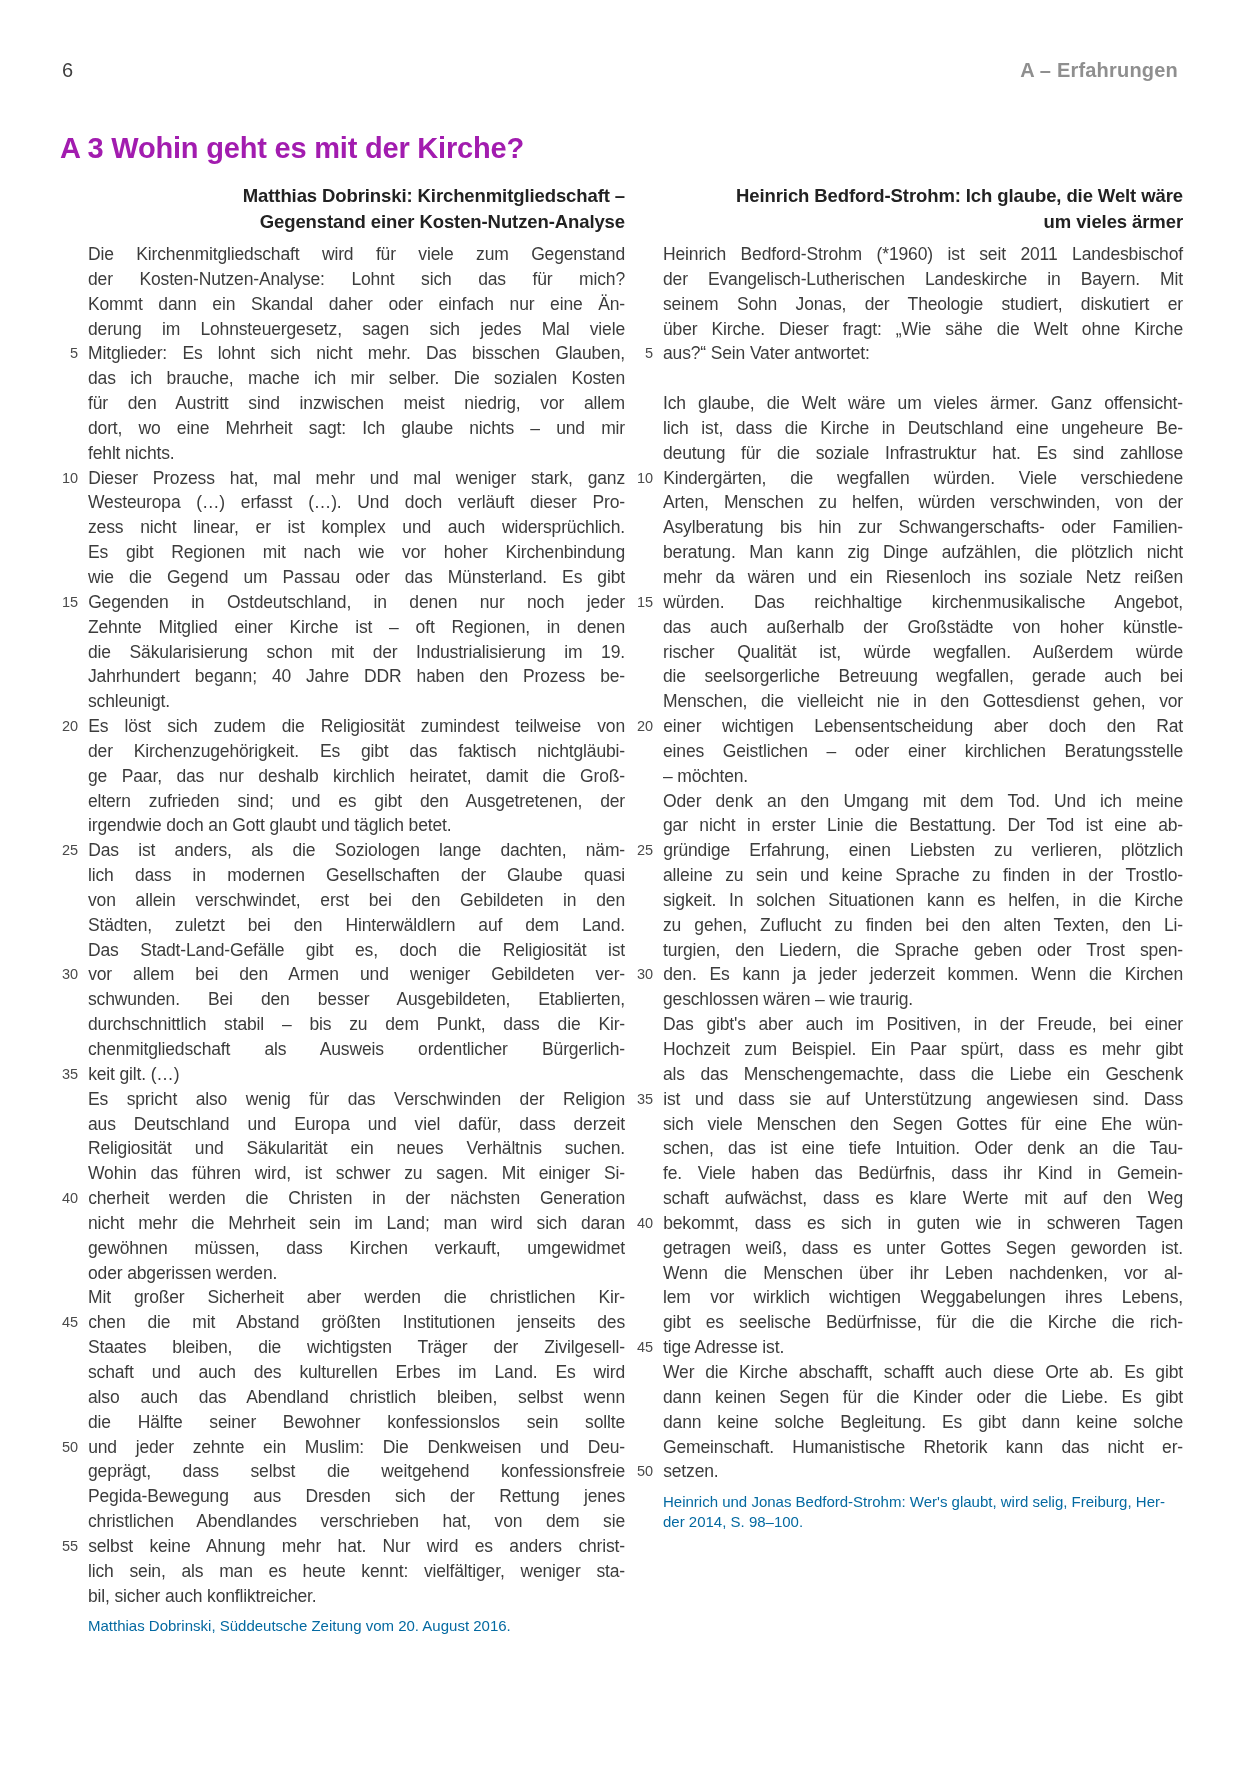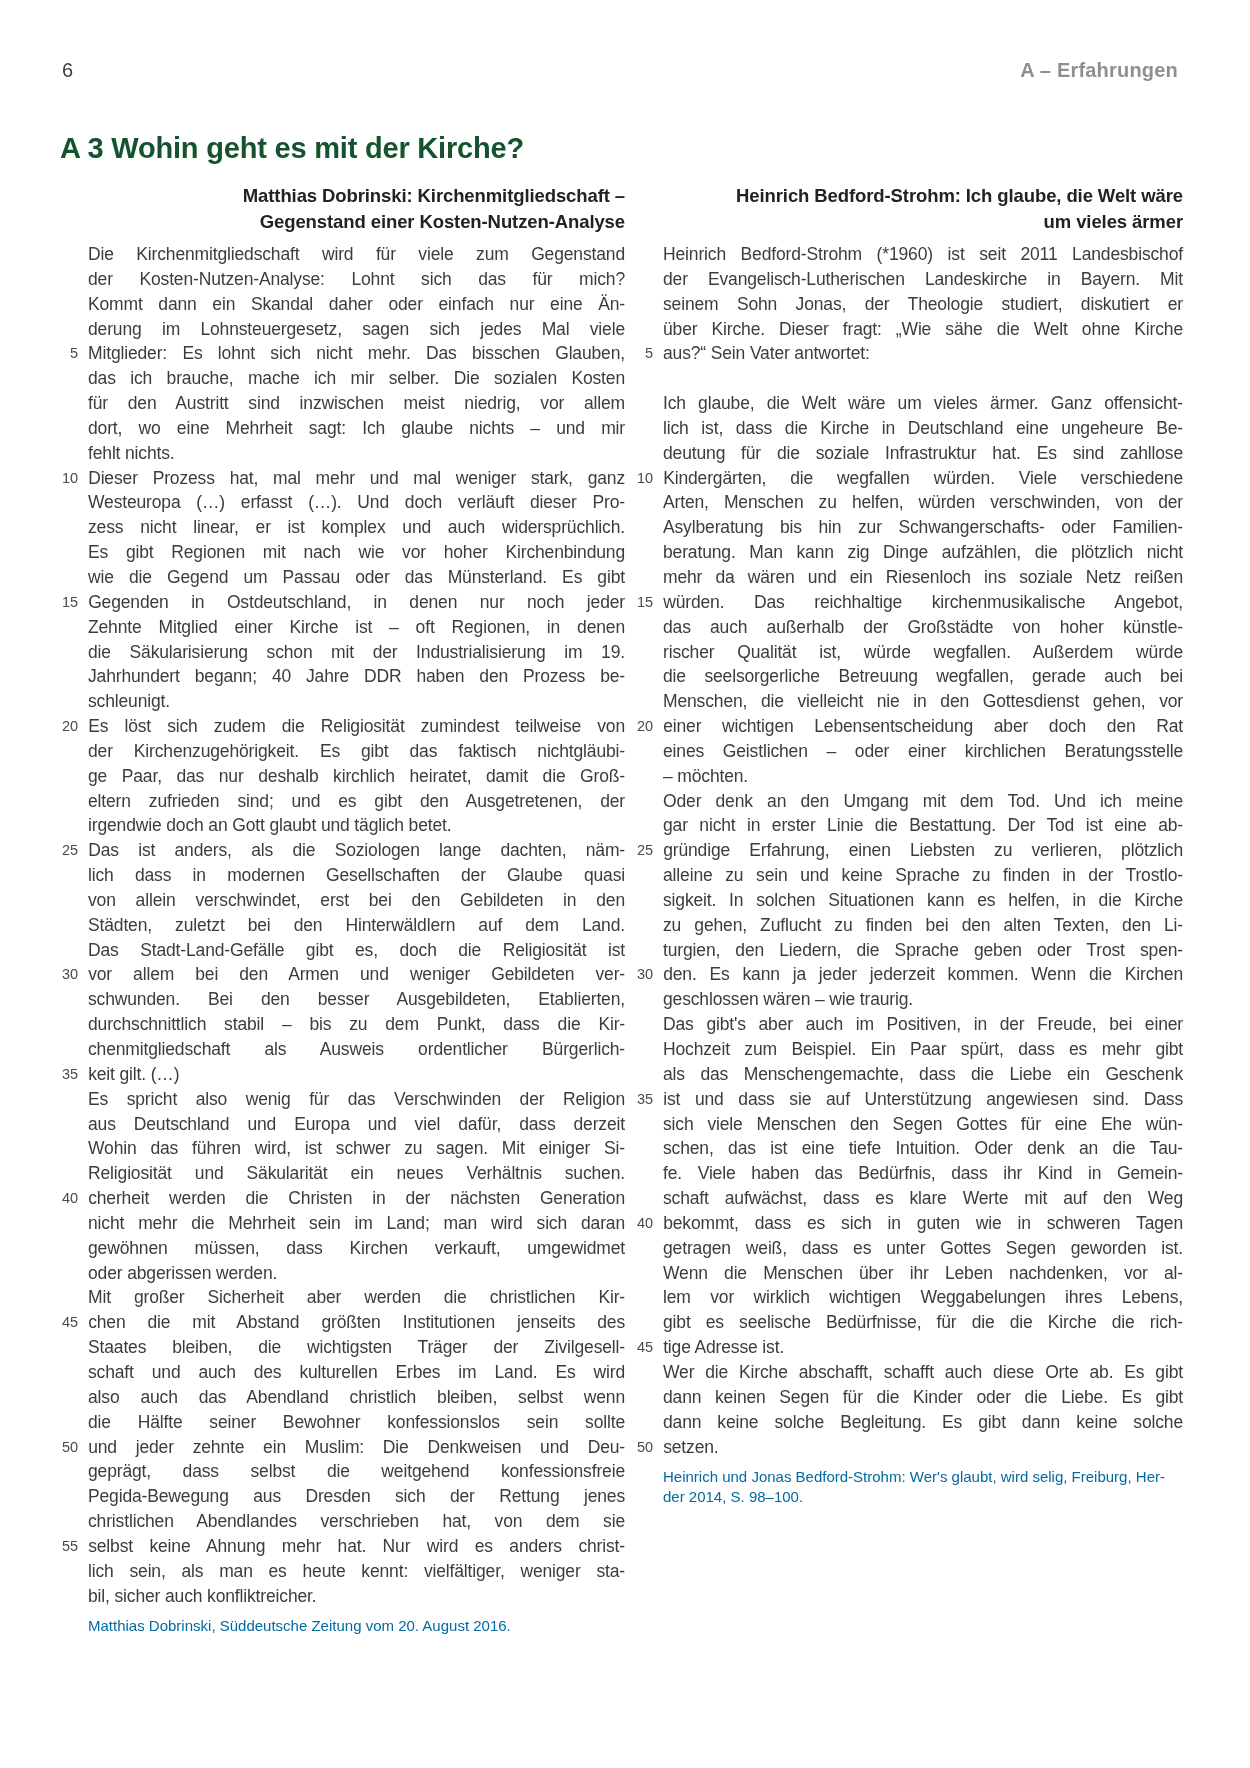--- a/index.html
+++ b/index.html
@@ -51,21 +51,21 @@
   }
   .source div{white-space:nowrap;}
 </style>
 </head>
 <body>
 
 <div id="page">
 
   <div class="pagenum">6</div>
   <div class="section-label">A – Erfahrungen</div>
-  <h1 class="page-title" style="color: #14532d;">A 3 Wohin geht es mit der Kirche?</h1>
+  <h1 class="page-title" style="color: #a21caf;">A 3 Wohin geht es mit der Kirche?</h1>
 
   <div class="col col-left">
     <div class="article-heading">
         <div>Matthias Dobrinski: Kirchenmitgliedschaft –</div>
         <div>Gegenstand einer Kosten-Nutzen-Analyse</div>
       </div>
     <div>
         <div class="line-row">
           <span class="lnum"></span>
           <span class="ltext j">Die Kirchenmitgliedschaft wird für viele zum Gegenstand</span>
@@ -205,25 +205,25 @@
         <div class="line-row">
           <span class="lnum"></span>
           <span class="ltext j">Es spricht also wenig für das Verschwinden der Religion</span>
         </div>
         <div class="line-row">
           <span class="lnum"></span>
           <span class="ltext j">aus Deutschland und Europa und viel dafür, dass derzeit</span>
         </div>
         <div class="line-row">
           <span class="lnum"></span>
+          <span class="ltext j">Religiosität und Säkularität ein neues Verhältnis suchen.</span>
+        </div>
+        <div class="line-row">
+          <span class="lnum"></span>
           <span class="ltext j">Wohin das führen wird, ist schwer zu sagen. Mit einiger Si-</span>
-        </div>
-        <div class="line-row">
-          <span class="lnum"></span>
-          <span class="ltext j">Religiosität und Säkularität ein neues Verhältnis suchen.</span>
         </div>
         <div class="line-row">
           <span class="lnum">40</span>
           <span class="ltext j">cherheit werden die Christen in der nächsten Generation</span>
         </div>
         <div class="line-row">
           <span class="lnum"></span>
           <span class="ltext j">nicht mehr die Mehrheit sein im Land; man wird sich daran</span>
         </div>
         <div class="line-row">
@@ -484,20 +484,24 @@
         </div>
         <div class="line-row">
           <span class="lnum"></span>
           <span class="ltext j">dann keinen Segen für die Kinder oder die Liebe. Es gibt</span>
         </div>
         <div class="line-row">
           <span class="lnum"></span>
           <span class="ltext j">dann keine solche Begleitung. Es gibt dann keine solche</span>
         </div>
         <div class="line-row">
+          <span class="lnum"></span>
+          <span class="ltext j">Gemeinschaft. Humanistische Rhetorik kann das nicht er-</span>
+        </div>
+        <div class="line-row">
           <span class="lnum">50</span>
           <span class="ltext">setzen.</span>
         </div>
       </div>
     <div class="source">
         <div>Heinrich und Jonas Bedford-Strohm: Wer's glaubt, wird selig, Freiburg, Her-</div>
         <div>der 2014, S. 98–100.</div>
       </div>
   </div>
 

